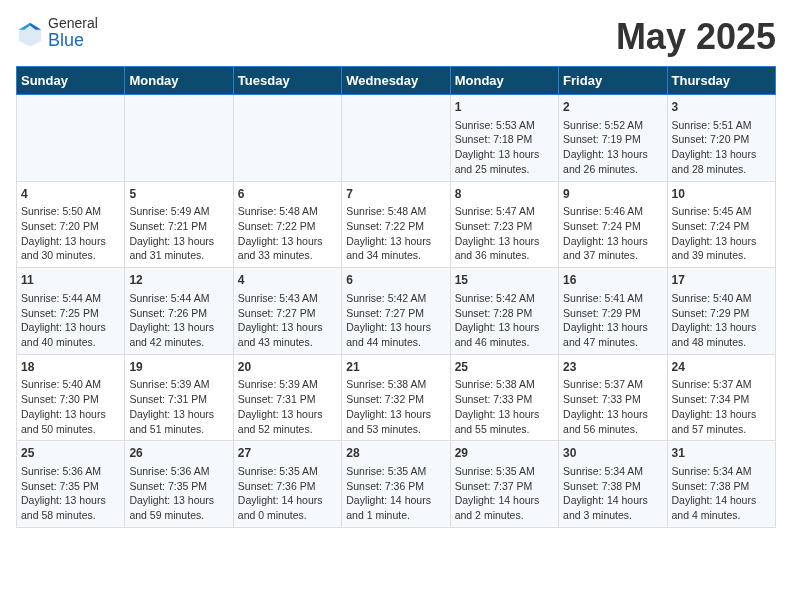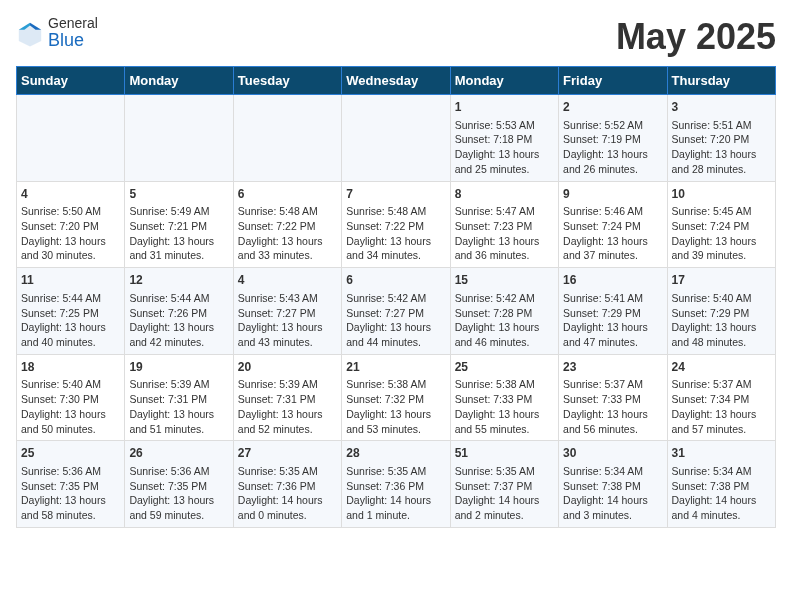--- a/index.html
+++ b/index.html
@@ -250,21 +250,21 @@
         </td>
         <td>
           <span class="day-num">27</span>
           <div class="day-info">Sunrise: 5:35 AM<br>Sunset: 7:36 PM<br>Daylight: 14 hours<br>and 0 minutes.</div>
         </td>
         <td>
           <span class="day-num">28</span>
           <div class="day-info">Sunrise: 5:35 AM<br>Sunset: 7:36 PM<br>Daylight: 14 hours<br>and 1 minute.</div>
         </td>
         <td>
-          <span class="day-num">51</span>
+          <span class="day-num">29</span>
           <div class="day-info">Sunrise: 5:35 AM<br>Sunset: 7:37 PM<br>Daylight: 14 hours<br>and 2 minutes.</div>
         </td>
         <td>
           <span class="day-num">30</span>
           <div class="day-info">Sunrise: 5:34 AM<br>Sunset: 7:38 PM<br>Daylight: 14 hours<br>and 3 minutes.</div>
         </td>
         <td>
           <span class="day-num">31</span>
           <div class="day-info">Sunrise: 5:34 AM<br>Sunset: 7:38 PM<br>Daylight: 14 hours<br>and 4 minutes.</div>
         </td>

